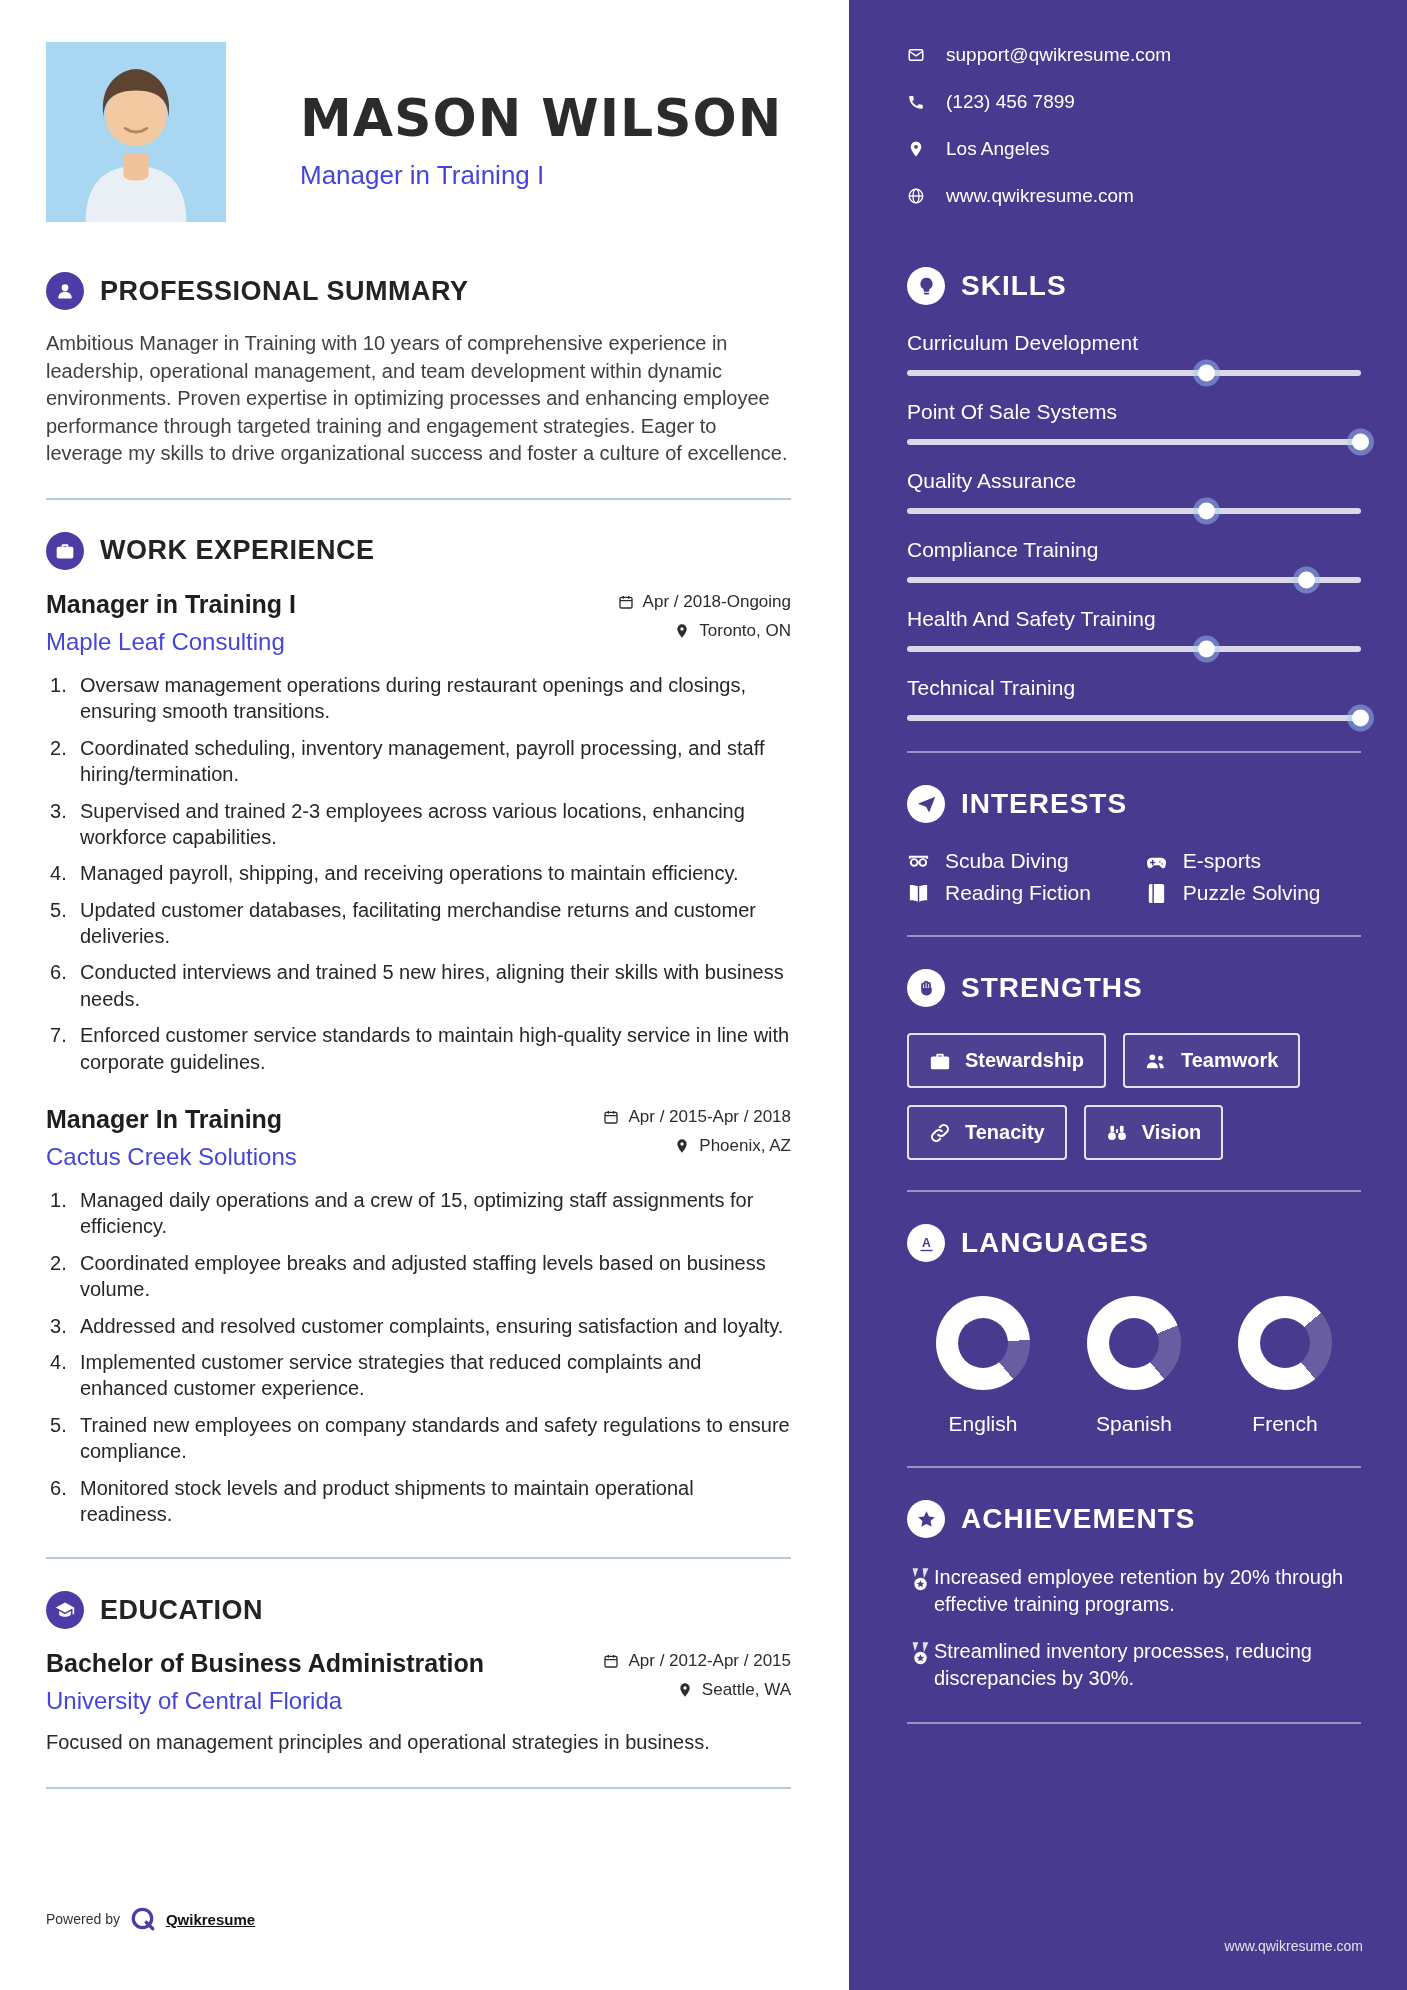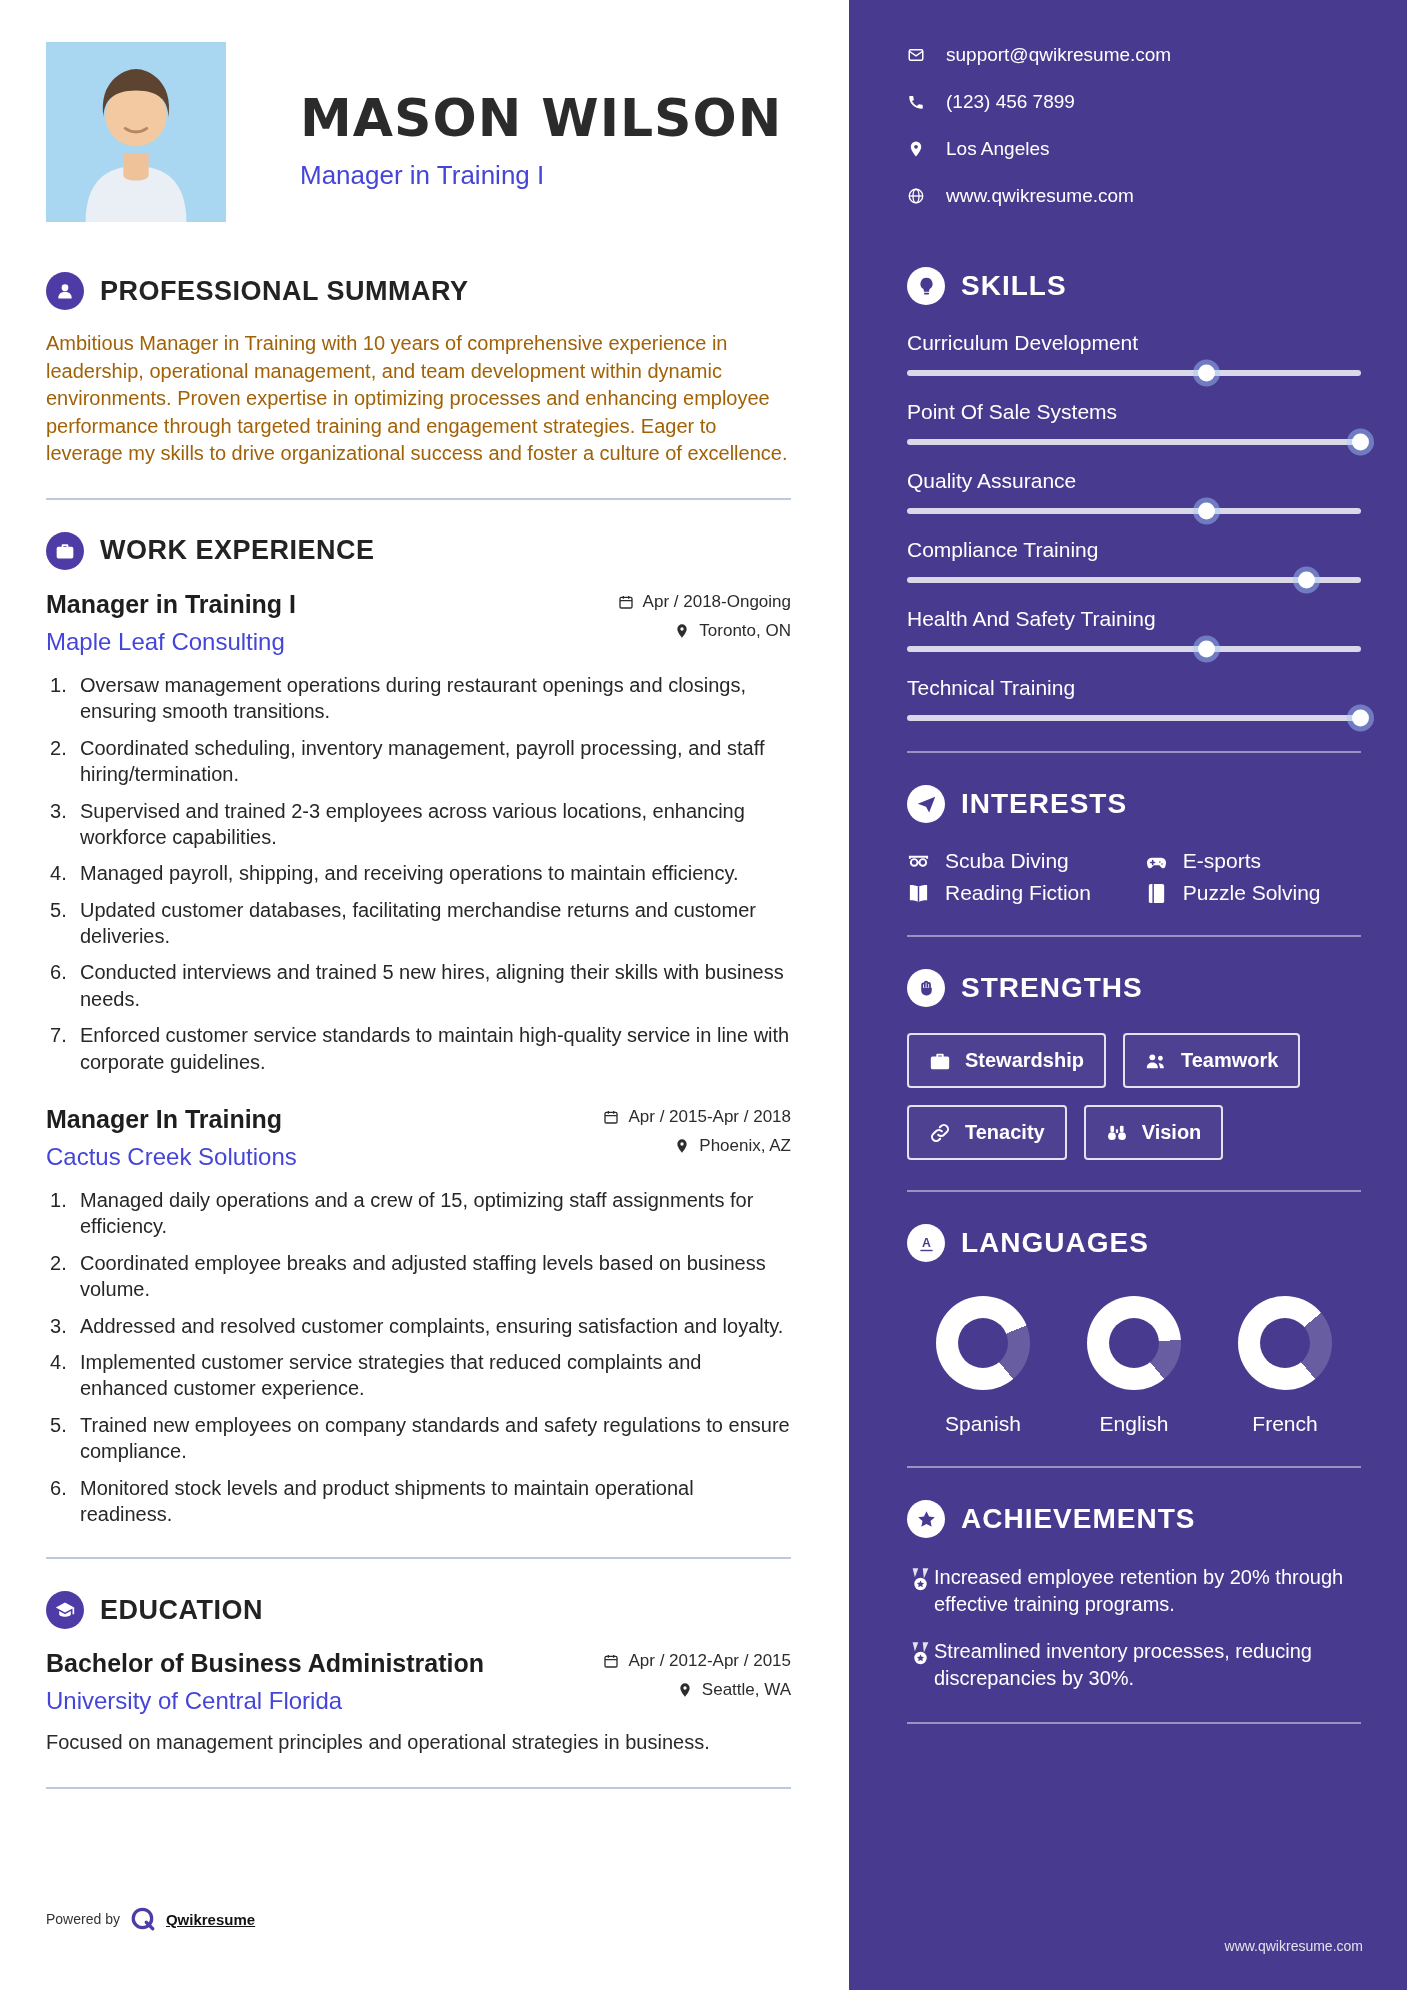--- a/index.html
+++ b/index.html
@@ -19,21 +19,21 @@
   .photo{width:180px;height:180px;flex:none;overflow:hidden}
   .photo svg{display:block;width:100%;height:100%}
   .name{font-size:52px;font-weight:800;letter-spacing:1px;color:#2b2b2b;margin-top:46px;font-family:"DejaVu Sans","Liberation Sans",sans-serif}
   .role{font-size:26px;color:var(--link);margin-top:12px;font-weight:500}
 
   .sec-head{display:flex;align-items:center;gap:16px;margin-bottom:20px}
   .sec-icon{width:38px;height:38px;border-radius:50%;background:var(--accent);display:flex;align-items:center;justify-content:center;color:#fff;flex:none}
   .sec-icon svg{width:20px;height:20px}
   .sec-head h2{font-size:27px;letter-spacing:.5px;color:#232323;font-weight:700}
 
-  .summary-text{font-size:20px;line-height:1.38;color:#a16207}
+  .summary-text{font-size:20px;line-height:1.38;color:#404040}
   .divider{border:none;border-top:2px solid #bcc9de;margin:30px 0 32px}
 
   .job{margin-bottom:30px}
   .job-head{display:flex;justify-content:space-between;align-items:flex-start;margin-bottom:6px}
   .job-head h3{font-size:25px;font-weight:700;color:#1e1e1e}
   .company-link{font-size:24px;color:var(--link);margin-top:9px;font-weight:500}
   .job-meta{flex:none;padding-top:2px}
   .meta-row{display:flex;justify-content:flex-end;align-items:center;gap:9px;font-size:17px;color:#2c2c2c;margin-bottom:9px;font-weight:500}
   .mi{display:flex;color:#2c2c2c}
   .mi svg{width:16px;height:16px;display:block}
@@ -474,26 +474,26 @@
           <svg viewBox="0 0 24 24">
               <rect x="2.5" y="2.5" width="19" height="19" rx="4" fill="currentColor" opacity="0"></rect>
               <text x="12" y="16.5" font-size="14" font-weight="bold" text-anchor="middle" fill="currentColor" font-family="sans-serif">A</text>
               <path d="M5 20h14" stroke="currentColor" stroke-width="1.6"></path>
             </svg>
         </span>
         <h2>LANGUAGES</h2>
       </div>
       <div class="lang-row">
         <div class="lang">
+          <div class="donut" style="background: conic-gradient(from 140deg, rgb(255, 255, 255) 0deg, rgb(255, 255, 255) 306deg, rgba(255, 255, 255, 0.18) 306deg, rgba(255, 255, 255, 0.18) 360deg);"></div>
+          <div class="lang-name">English</div>
+        </div>
+        <div class="lang">
           <div class="donut" style="background: conic-gradient(from 140deg, rgb(255, 255, 255) 0deg, rgb(255, 255, 255) 288deg, rgba(255, 255, 255, 0.18) 288deg, rgba(255, 255, 255, 0.18) 360deg);"></div>
           <div class="lang-name">Spanish</div>
-        </div>
-        <div class="lang">
-          <div class="donut" style="background: conic-gradient(from 140deg, rgb(255, 255, 255) 0deg, rgb(255, 255, 255) 306deg, rgba(255, 255, 255, 0.18) 306deg, rgba(255, 255, 255, 0.18) 360deg);"></div>
-          <div class="lang-name">English</div>
         </div>
         <div class="lang">
           <div class="donut" style="background: conic-gradient(from 140deg, rgb(255, 255, 255) 0deg, rgb(255, 255, 255) 270deg, rgba(255, 255, 255, 0.18) 270deg, rgba(255, 255, 255, 0.18) 360deg);"></div>
           <div class="lang-name">French</div>
         </div>
       </div>
     </section>
 
     <hr class="side-div">
 

